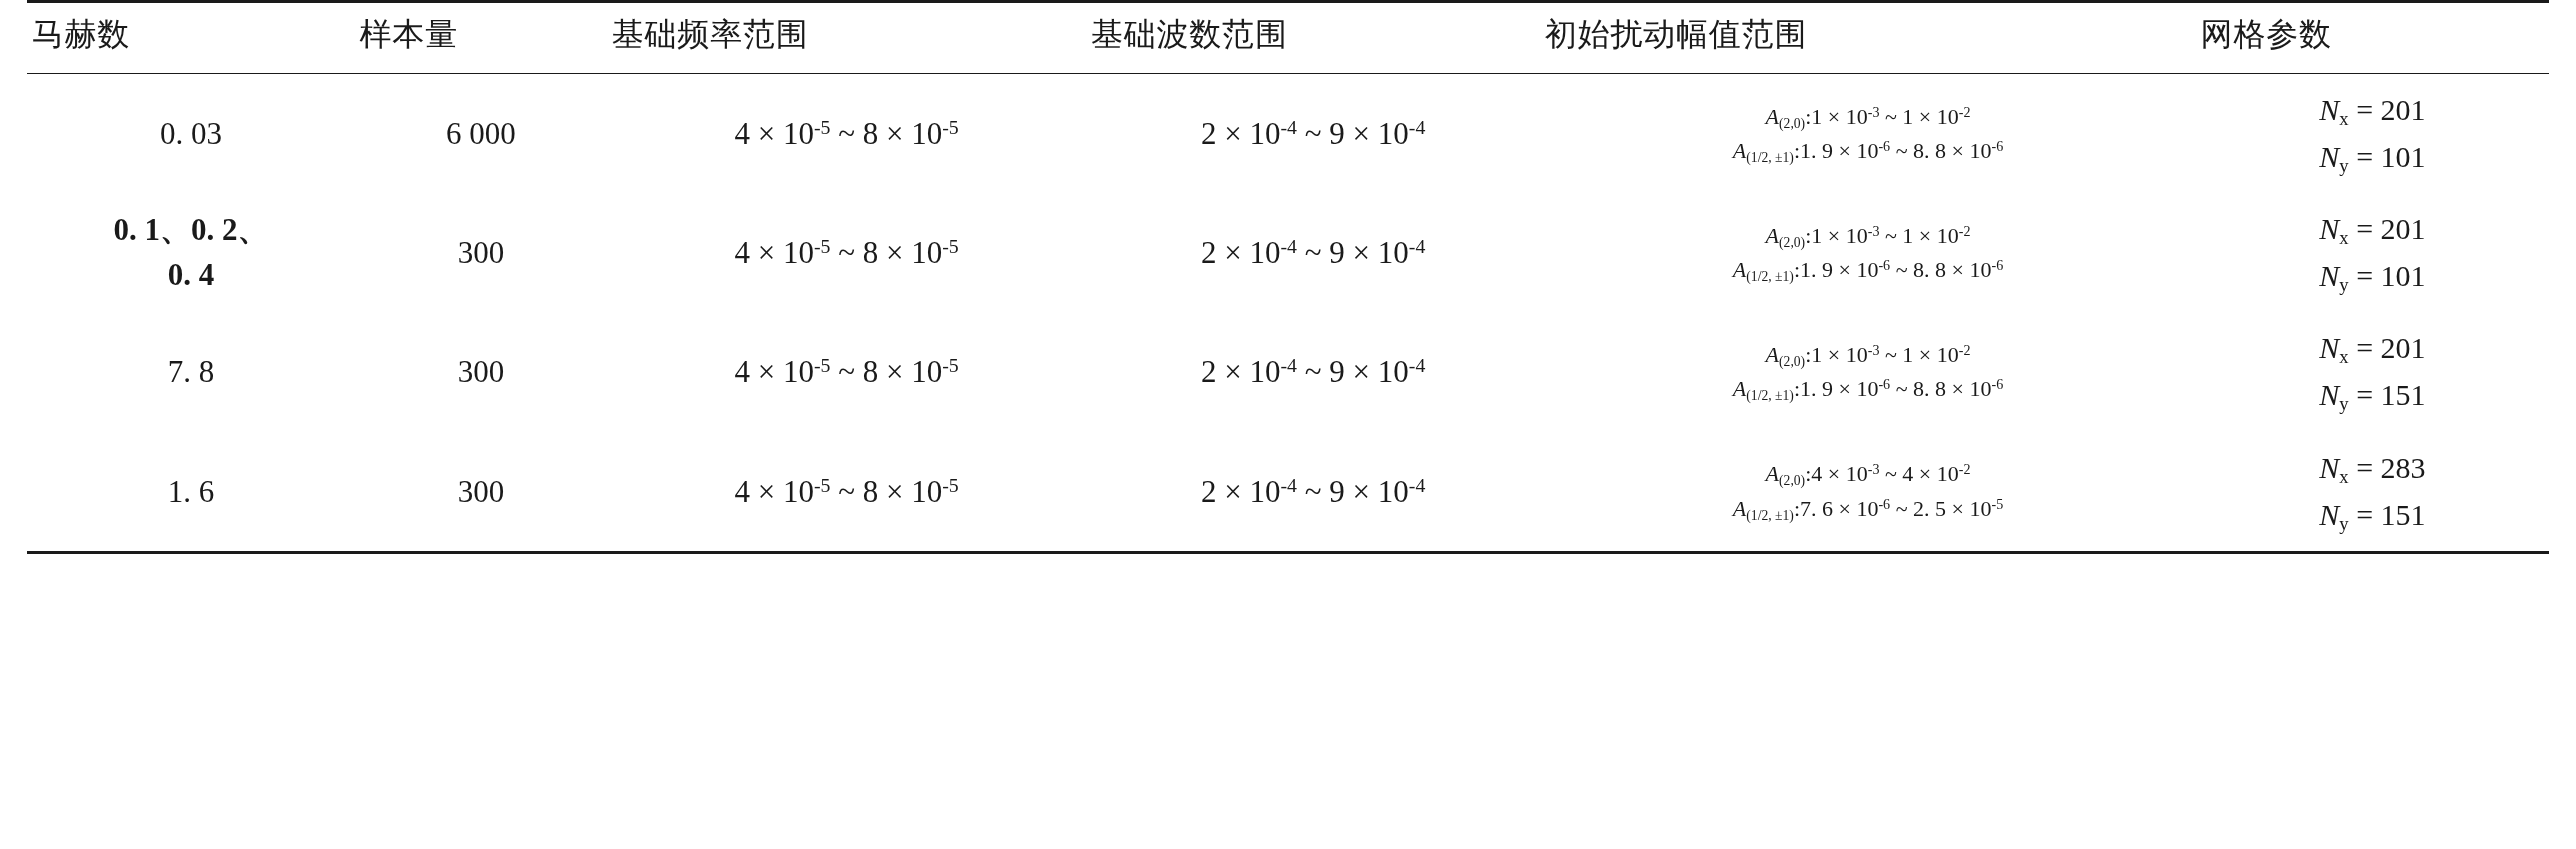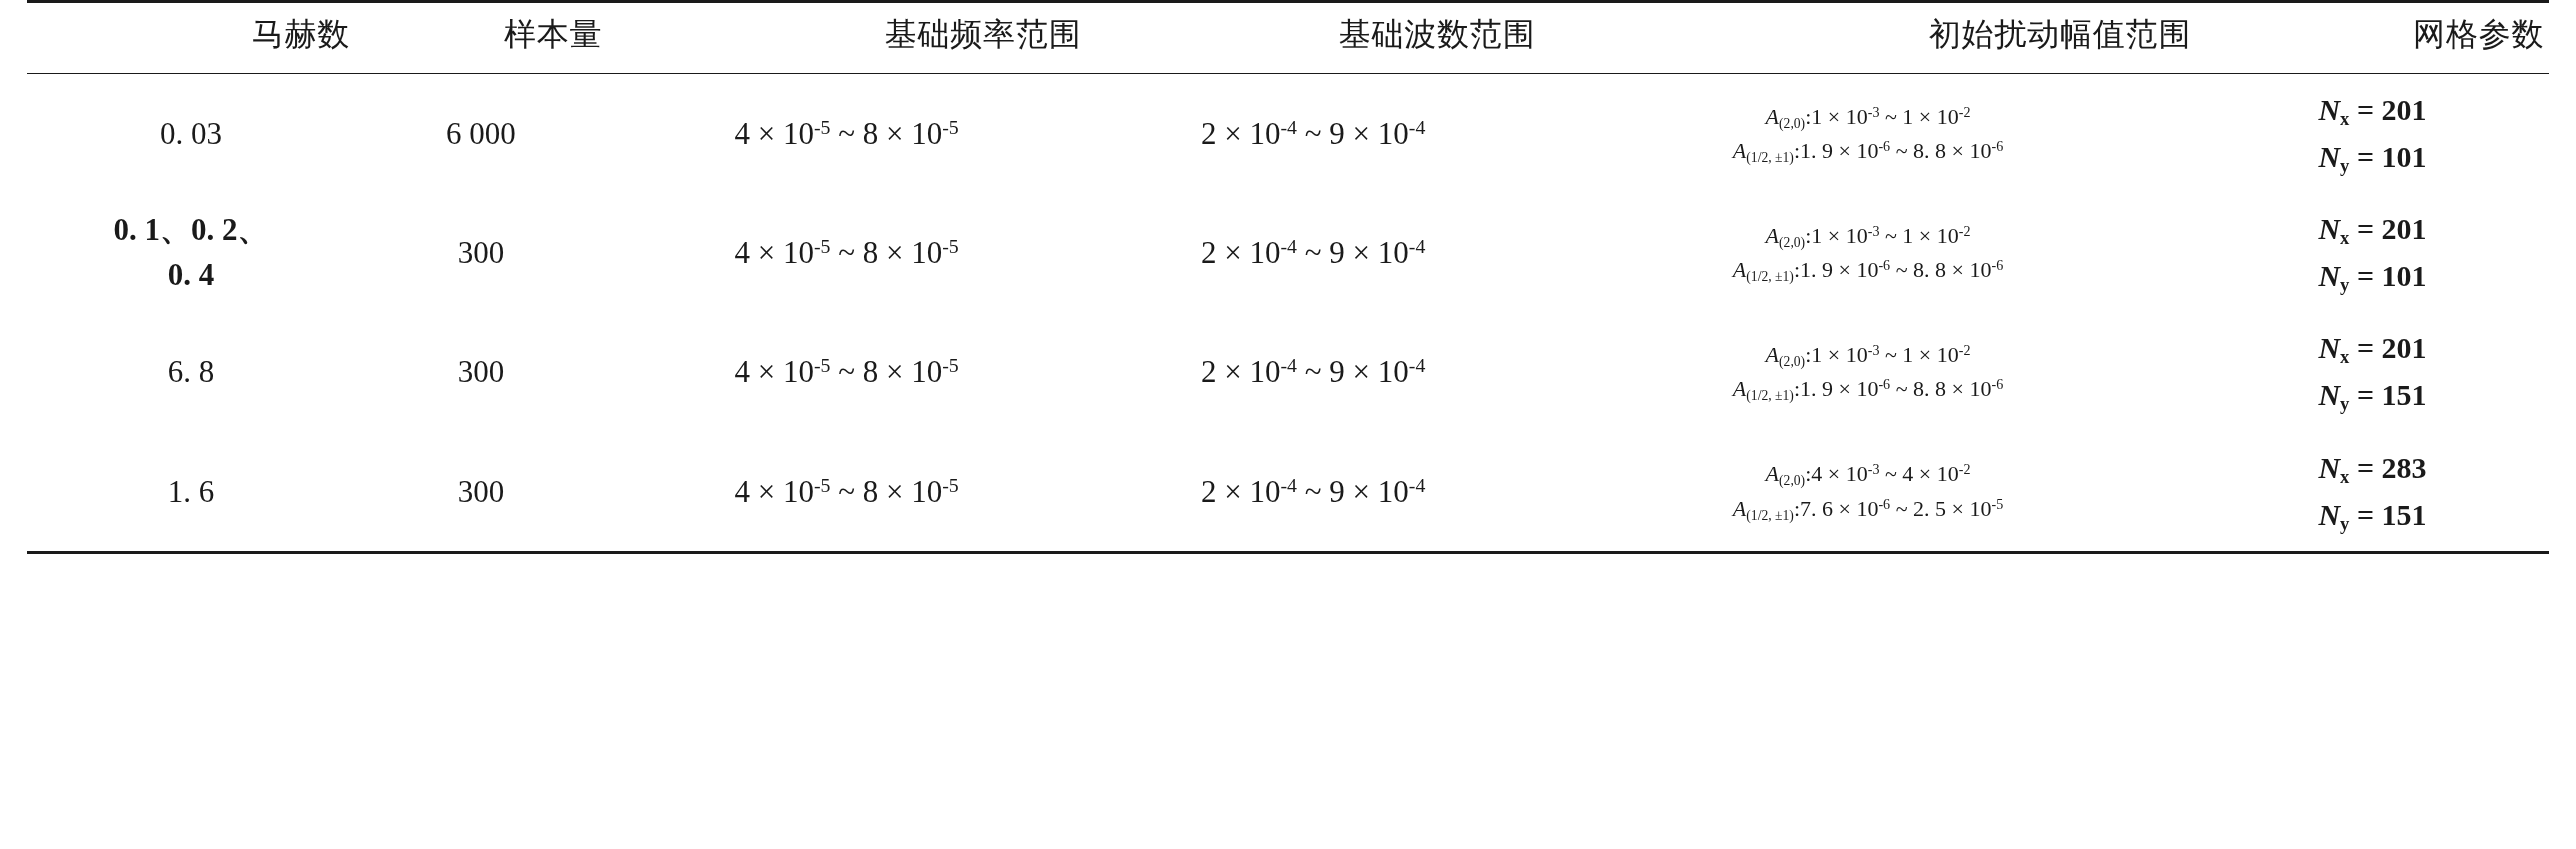--- a/index.html
+++ b/index.html
@@ -30,21 +30,21 @@
   table.param-table col.c1 { width: 10.0%; }
   table.param-table col.c2 { width: 19.0%; }
   table.param-table col.c3 { width: 18.0%; }
   table.param-table col.c4 { width: 26.0%; }
   table.param-table col.c5 { width: 14.0%; }
 
   thead th {
     font-weight: normal;
     font-size: 32px;
     padding: 9.5px 4.7px 16px 4.7px;
-    text-align: right;
+    text-align: left;
     vertical-align: middle;
     letter-spacing: 0.8px;
   }
   .rule-top {
     height: 3.2px;
     background: #1a1a1a;
   }
   .rule-mid {
     height: 1.6px;
     background: #1a1a1a;
@@ -67,21 +67,20 @@
   }
   .amp-line {
     white-space: nowrap;
     line-height: 1.55;
     font-size: 22px;
   }
   .grid-line {
     white-space: nowrap;
     line-height: 1.55;
     font-size: 30px;
-    font-weight: bold;
   }
   .mach-wrap {
     line-height: 1.45;
     font-weight: bold;
   }
   i.v {
     font-family: "Liberation Serif", serif;
     font-style: italic;
   }
   sub.sb {
@@ -252,21 +251,21 @@
           <div class="grid-line">
             <i class="v">N</i><sub class="sb">y</sub>
             <span>=</span>
             <span>101</span>
           </div>
         </td>
       </tr>
 
       <tr class="data-row">
         <td class="cell-mach">
-          <span>6. 8</span>
+          <span>7. 8</span>
         </td>
         <td class="cell-samples">
           <span>300</span>
         </td>
         <td class="cell-freq">
           <span class="nowrap">
             <span>4</span>
             <span>×</span>
             <span>10</span><sup class="sp">-5</sup>
             <span>~</span>

